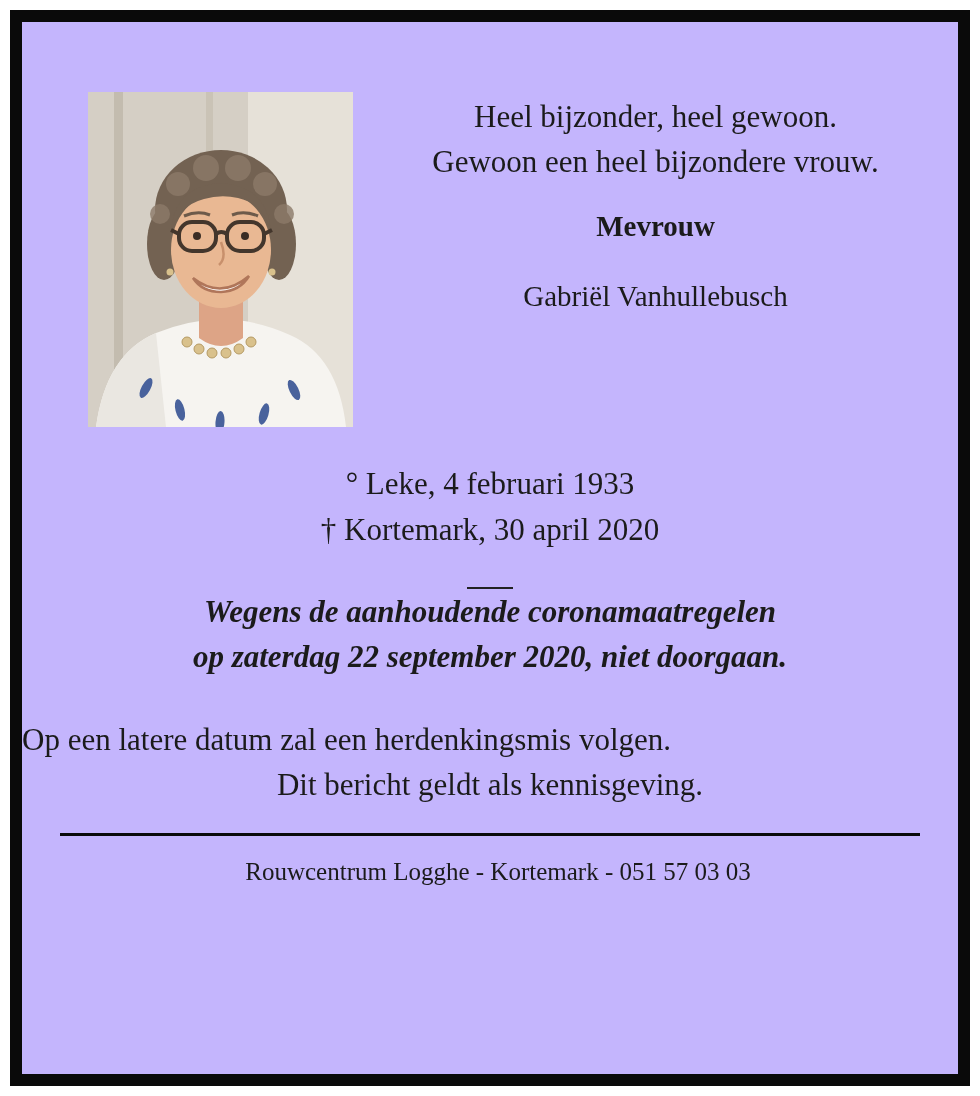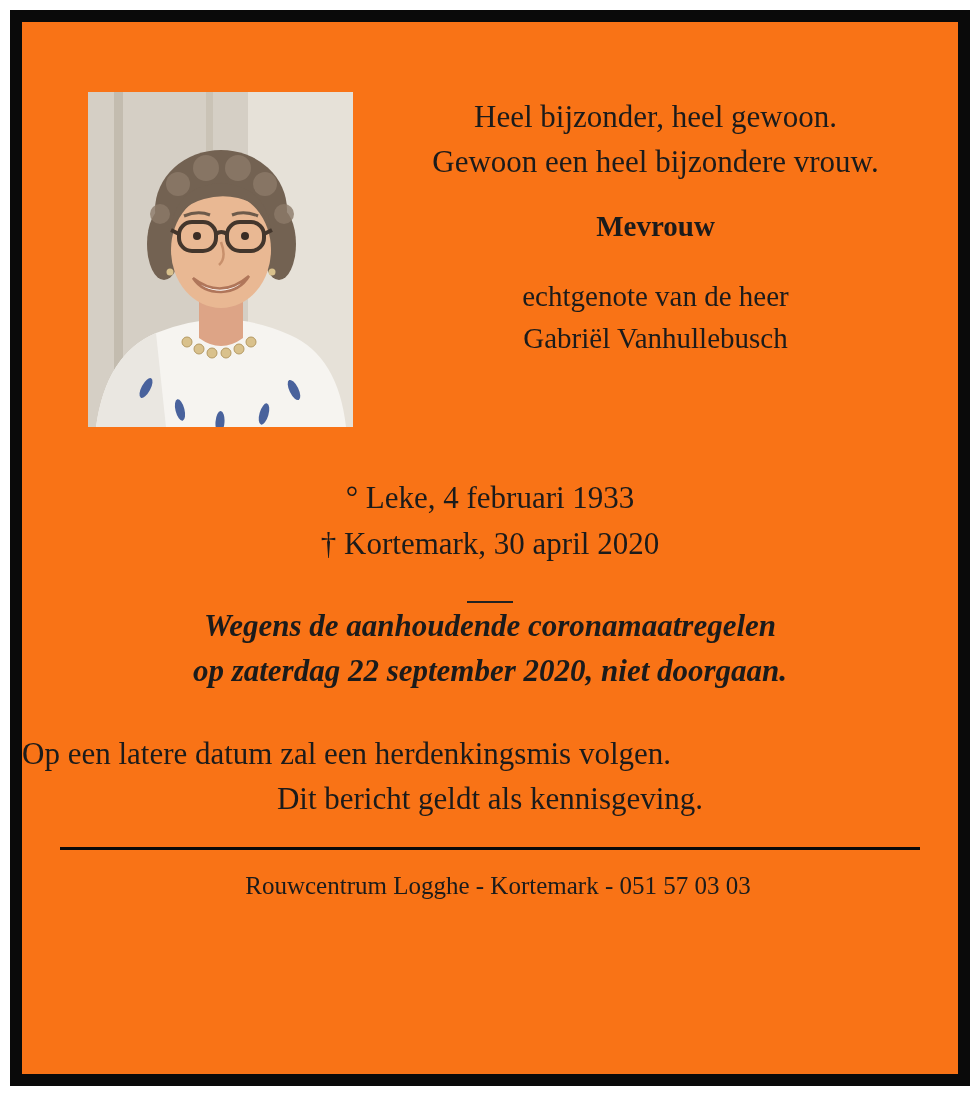--- a/index.html
+++ b/index.html
@@ -9,33 +9,33 @@
     background: #ffffff;
     font-family: "Liberation Serif", "DejaVu Serif", serif;
     color: #1b1b1b;
   }
   .frame {
     box-sizing: border-box;
     width: 960px;
     height: 1076px;
     margin: 10px;
     border: 12px solid #0a0a0a;
-    background: #f97316;
+    background: #c4b5fd;
     overflow: hidden;
     position: relative;
   }
   .top-section { display: flex; margin-top: 70px; }
   .photo { width: 265px; height: 335px; margin-left: 66px; flex: 0 0 auto; }
   .photo svg { display: block; width: 100%; height: 100%; }
   .header-text { flex: 1; text-align: center; padding: 2px 20px 0 20px; }
   .intro { font-size: 31px; line-height: 45px; }
   .salutation { font-size: 29px; font-weight: 700; margin-top: 26px; }
   .name { font-size: 60px; font-weight: 700; margin-top: 4px; line-height: 64px; letter-spacing: 0.5px; }
   .spouse { font-size: 29px; line-height: 42px; margin-top: 32px; }
-  .dates { text-align: center; font-size: 31px; line-height: 46px; margin-top: 48px; }
+  .dates { text-align: center; font-size: 31px; line-height: 46px; margin-top: 34px; }
   .separator { width: 46px; border-top: 2px solid #222222; margin: 34px auto 0 auto; height: 0; }
   .notice { text-align: center; font-weight: 700; font-style: italic; font-size: 31px; line-height: 45px; }
   .memorial { text-align: left; font-size: 31px; margin-top: 38px; line-height: 45px; }
   .kennisgeving { text-align: center; font-size: 31px; line-height: 45px; }
   .rule { border: 0; border-top: 3px solid #0a0a0a; margin: 26px 38px 0 38px; }
   .footer { text-align: center; font-size: 25px; margin-top: 22px; padding-left: 16px; }
 </style>
 </head>
 <body>
 
@@ -96,21 +96,20 @@
         <circle cx="82" cy="180" r="3.5" fill="#d9c18c"></circle>
         <circle cx="184" cy="180" r="3.5" fill="#d9c18c"></circle>
       </svg>
     </div>
 
     <div class="header-text">
       <div class="intro">Heel bijzonder, heel gewoon.</div>
       <div class="intro">Gewoon een heel bijzondere vrouw.</div>
       <div class="salutation">Mevrouw</div>
       <div class="spouse">
-        <div>echtgenote van de heer</div>
         <div>Gabriël Vanhullebusch</div>
       </div>
     </div>
 
   </div>
 
   <div class="dates">
     <div>° Leke, 4 februari 1933</div>
     <div>† Kortemark, 30 april 2020</div>
   </div>

